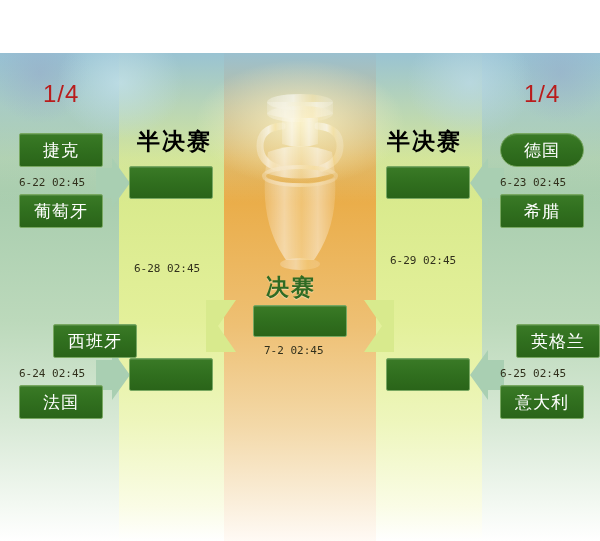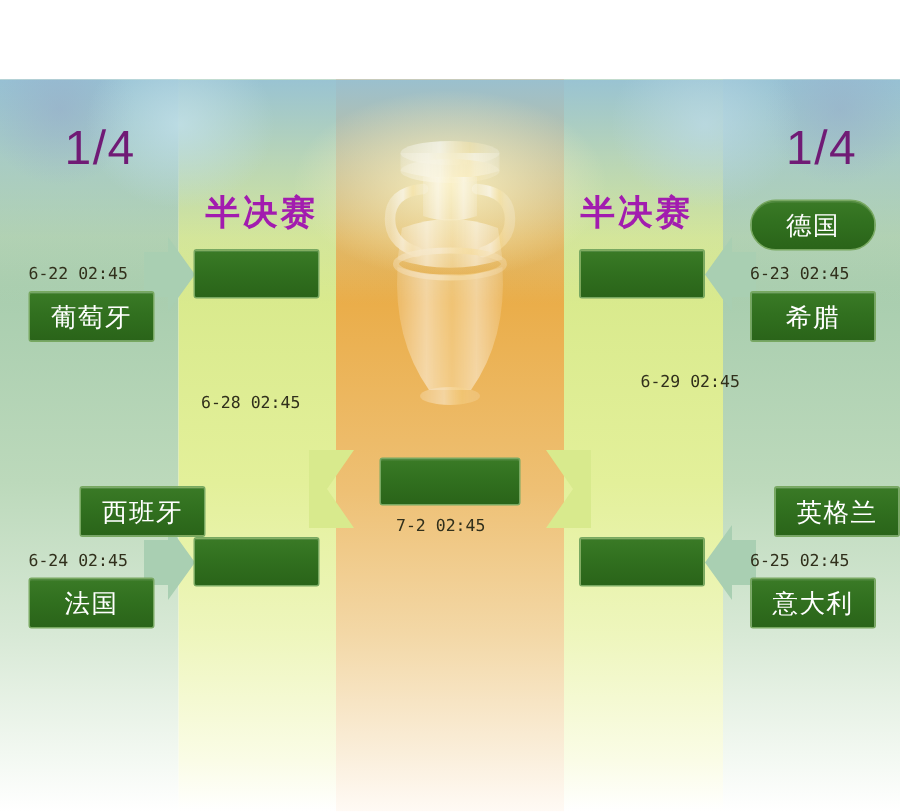--- a/index.html
+++ b/index.html
@@ -31,24 +31,24 @@
       radial-gradient(ellipse 90px 80px at 120px 30px, rgba(196,226,236,.75), rgba(196,226,236,0) 70%),
       radial-gradient(ellipse 90px 80px at 470px 30px, rgba(190,220,234,.7), rgba(190,220,234,0) 70%),
       radial-gradient(ellipse 70px 70px at 40px 20px, rgba(150,170,200,.55), rgba(150,170,200,0) 72%),
       radial-gradient(ellipse 70px 70px at 560px 20px, rgba(150,170,200,.5), rgba(150,170,200,0) 72%),
       linear-gradient(to bottom, rgba(150,193,214,.95) 0%, rgba(168,202,206,.65) 35%, rgba(200,219,190,.28) 70%, rgba(255,255,255,0) 100%);}
 
   
   .trophy{position:absolute;left:238px;top:78px;width:124px;height:205px;pointer-events:none;opacity:.62;}
 
   
-  .quarter-label{position:absolute;font-size:32px;color:#701a75;letter-spacing:1px;}
+  .quarter-label{position:absolute;font-size:24px;color:#b91c1c;letter-spacing:1px;}
   .ql-left{left:43px;top:80px;}
   .ql-right{left:524px;top:80px;}
-  .semi-label{position:absolute;font-size:23px;color:#a21caf;letter-spacing:2px;font-weight:bold;}
+  .semi-label{position:absolute;font-size:23px;color:#000000;letter-spacing:2px;font-weight:bold;}
   .sl-left{left:137px;top:126px;}
   .sl-right{left:387px;top:126px;}
   .final-label{position:absolute;left:266px;top:272px;font-size:23px;color:#2f6b23;
     letter-spacing:2px;font-weight:bold;text-shadow:0 1px 1px rgba(255,255,255,.45);}
 
   
   .box{position:absolute;box-sizing:border-box;border:1px solid #78a861;border-radius:2px;
     background:linear-gradient(to bottom,#3a7a26 0%,#31701f 45%,#2a6419 100%);
     box-shadow:inset 0 1px 0 rgba(255,255,255,.12);}
   .box .lbl{position:absolute;left:0;top:0;right:0;bottom:0;display:flex;align-items:center;
@@ -108,20 +108,21 @@
 
     <path d="M27 100 Q24 148 48 182 L76 182 Q100 148 97 100 Q62 112 27 100 Z" fill="url(#tg)" opacity=".85"></path>
 
     <ellipse cx="62" cy="186" rx="20" ry="6" fill="url(#tg2)" opacity=".7"></ellipse>
   </svg>
 
   <div class="quarter-label ql-left">1/4</div>
   <div class="quarter-label ql-right">1/4</div>
   <div class="semi-label sl-left">半决赛</div>
   <div class="semi-label sl-right">半决赛</div>
+  <div class="final-label">决赛</div>
 
   <svg class="arrow" style="left:96px;top:158px;width:34px;height:50px;" viewBox="0 0 34 50">
     <path d="M0 10 L16 10 L16 0 L34 25 L16 50 L16 40 L0 40 Z" fill="#a9cfb2"></path>
   </svg>
 
   <svg class="arrow" style="left:96px;top:350px;width:34px;height:50px;" viewBox="0 0 34 50">
     <path d="M0 10 L16 10 L16 0 L34 25 L16 50 L16 40 L0 40 Z" fill="#a9cfb2"></path>
   </svg>
 
   <svg class="arrow" style="left:470px;top:158px;width:34px;height:50px;" viewBox="0 0 34 50">
@@ -133,20 +134,23 @@
   </svg>
 
   <svg class="arrow" style="left:206px;top:300px;width:30px;height:52px;" viewBox="0 0 30 52">
     <path d="M0 0 L30 0 L12 26 L30 52 L0 52 Z" fill="#d8ea8d"></path>
   </svg>
 
   <svg class="arrow" style="left:364px;top:300px;width:30px;height:52px;" viewBox="0 0 30 52">
     <path d="M30 0 L0 0 L18 26 L0 52 L30 52 Z" fill="#d8ea8d"></path>
   </svg>
 
+  <div class="box team-box" style="left:19px;top:133px;">
+    <span class="lbl">捷克</span>
+  </div>
   <div class="date" style="left:19px;top:176px;">6-22 02:45</div>
   <div class="box team-box" style="left:19px;top:194px;">
     <span class="lbl">葡萄牙</span>
   </div>
 
   <div class="box team-box" style="left:19px;top:324px;margin-left:34px;">
     <span class="lbl">西班牙</span>
   </div>
   <div class="date" style="left:19px;top:367px;">6-24 02:45</div>
   <div class="box team-box" style="left:19px;top:385px;">
@@ -176,20 +180,20 @@
     <span class="lbl"></span>
   </div>
   <div class="date" style="left:134px;top:262px;">6-28 02:45</div>
 
   <div class="box slot-box" style="left:386px;top:166px;">
     <span class="lbl"></span>
   </div>
   <div class="box slot-box" style="left:386px;top:358px;">
     <span class="lbl"></span>
   </div>
-  <div class="date" style="left:390px;top:248px;margin-left:37px;">6-29 02:45</div>
+  <div class="date" style="left:390px;top:254px;">6-29 02:45</div>
 
   <div class="box" style="left:253px;top:305px;width:94px;height:32px;">
     <span class="lbl"></span>
   </div>
   <div class="date" style="left:264px;top:344px;">7-2 02:45</div>
 
 </div>
 
 </body></html>

